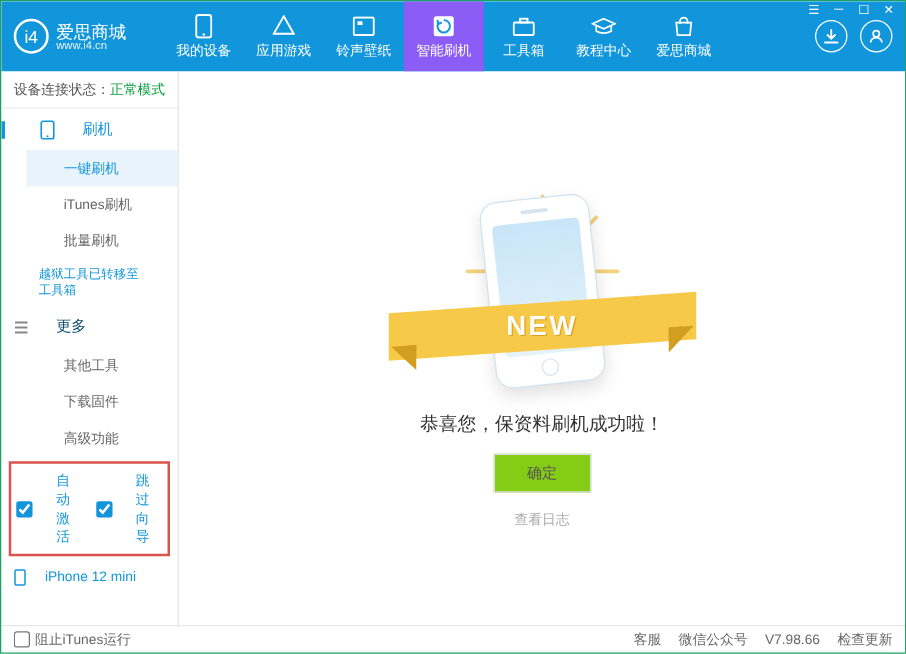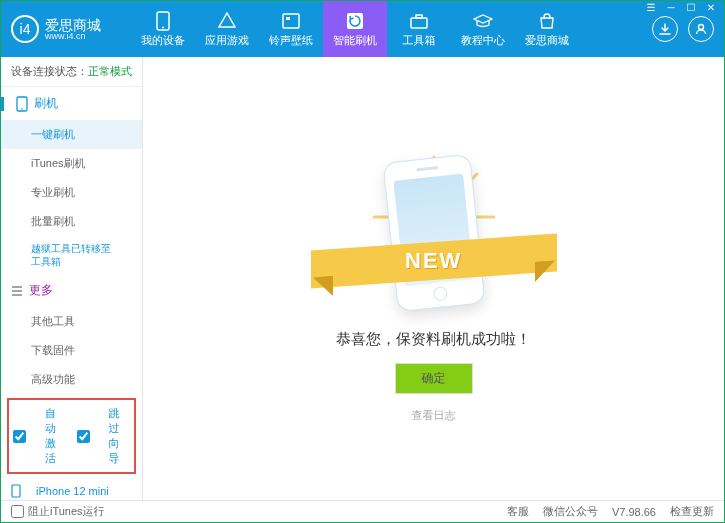--- a/index.html
+++ b/index.html
@@ -19,25 +19,25 @@
 
   .header-right { display: flex; align-items: center; gap: 10px; margin-left: auto; }
   .win-controls { position: absolute; top: 2px; right: 6px; display: flex; gap: 4px; color: #fff; font-size: 10px; }
   .win-controls span { width: 16px; text-align: center; cursor: pointer; }
   .circle-btn { width: 26px; height: 26px; border: 1.5px solid #fff; border-radius: 50%; display: flex; align-items: center; justify-content: center; cursor: pointer; }
 
   .body { display: flex; height: calc(100% - 56px - 22px); }
   .sidebar { width: 142px; border-right: 1px solid #e5e5e5; display: flex; flex-direction: column; font-size: 11px; color: #555; overflow: hidden; }
   .conn-status { padding: 7px 10px; border-bottom: 1px solid #eee; font-size: 11px; }
   .conn-status .mode { color: #0a9d3e; }
-  .section-head { display: flex; align-items: center; gap: 6px; padding: 8px 10px; color: #1296db; font-size: 12px; }
+  .section-head { display: flex; align-items: center; gap: 22px; padding: 8px 10px; color: #1296db; font-size: 12px; }
   .section-head.gray { color: #999; }
   .section-head .bar { width: 3px; height: 14px; background: #1296db; margin-left: -10px; margin-right: 6px; }
   .sub-items { }
-  .sub-item { padding: 7px 10px 7px 30px; color: #666; cursor: pointer; }
+  .sub-item { padding: 7px 10px 7px 30px; color: #666; cursor: pointer; margin-left: 20px; }
   .sub-item.active { background: #e8f3fb; color: #1296db; }
   .note { padding: 6px 10px 6px 30px; color: #1296db; font-size: 10px; line-height: 1.3; }
 
   .highlight-box { border: 2px solid #d9534f; margin: 4px 6px; padding: 6px 4px; display: flex; gap: 10px; font-size: 11px; }
   .highlight-box label { display: flex; align-items: center; gap: 19px; color: #1296db; cursor: pointer; }
   .highlight-box input { accent-color: #1296db; }
 
   .device-info { padding: 6px 10px; font-size: 11px; }
   .device-name { color: #1296db; font-weight: 500; display: flex; align-items: center; gap: 15px; }
 
@@ -171,28 +171,27 @@
       <span class="bar"></span>
       <svg width="12" height="16">
           <rect x="1" y="1" width="10" height="14" rx="1.5" fill="none" stroke="#1296db" stroke-width="1.3"></rect>
           <circle cx="6" cy="13" r=".8" fill="#1296db"></circle>
         </svg>
       <span>刷机</span>
     </div>
     <div class="sub-items">
       <div class="sub-item active">一键刷机</div>
       <div class="sub-item">iTunes刷机</div>
-      <div class="sub-item">专业刷机</div>
       <div class="sub-item">批量刷机</div>
     </div>
 
     <div class="note" style="white-space:pre-line;">越狱工具已转移至
 工具箱</div>
 
-    <div class="section-head" style="color:#a21caf;">
+    <div class="section-head" style="color:#0c4a6e;">
       <svg width="12" height="12">
           <path d="M1 2 H11 M1 6 H11 M1 10 H11" stroke="#888" stroke-width="1.5"></path>
         </svg>
       <span>更多</span>
     </div>
     <div class="sub-items">
       <div class="sub-item">其他工具</div>
       <div class="sub-item">下载固件</div>
       <div class="sub-item">高级功能</div>
     </div>

